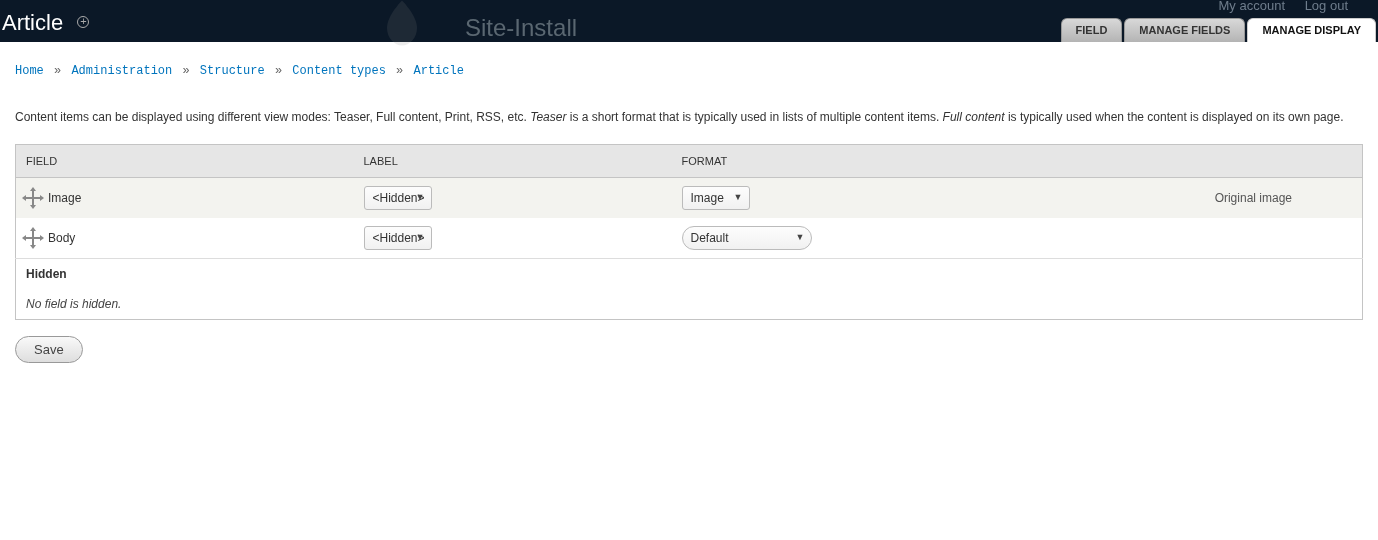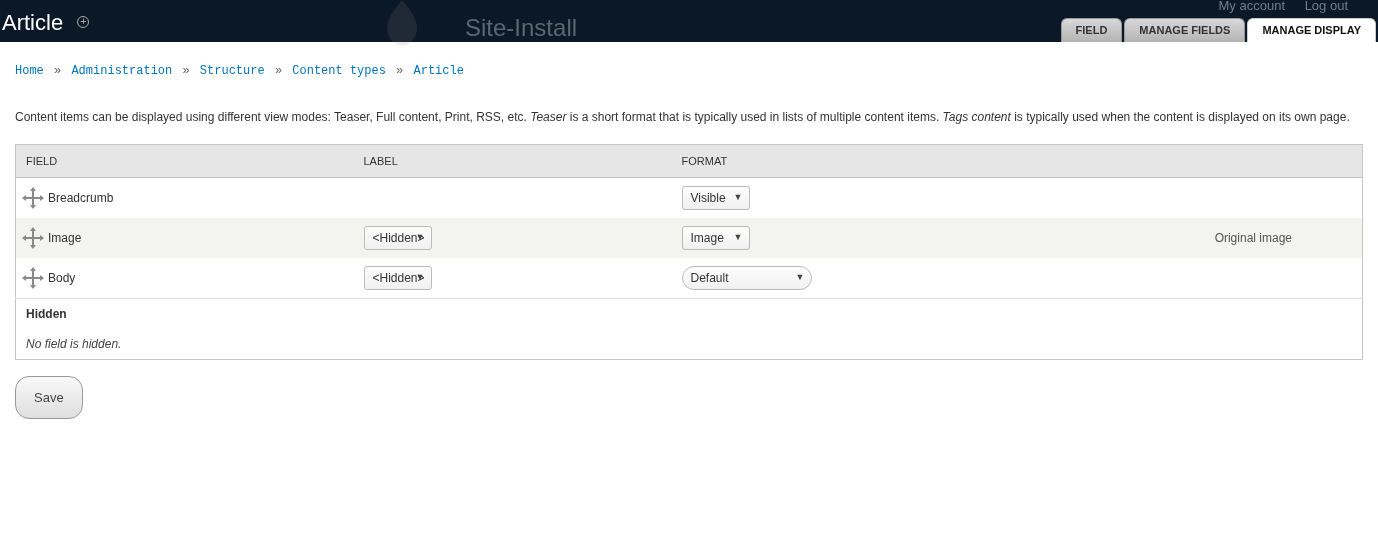--- a/index.html
+++ b/index.html
@@ -205,21 +205,21 @@
     display: inline-block;
     width: 0; height: 0;
     border-top: 5px solid transparent;
     border-bottom: 5px solid transparent;
     border-left: 6px solid #555;
     margin-right: 4px;
     vertical-align: middle;
   }
   .save-btn {
     margin-top: 16px;
-    padding: 13px 18px;
+    padding: 5px 18px;
     border: 1px solid #999;
     border-radius: 14px;
     background: linear-gradient(#f9f9f9, #dedede);
     color: #444;
     font-size: 13px;
     cursor: pointer;
   }
 </style>
 </head>
 <body>
@@ -253,39 +253,33 @@
     <span class="sep">»</span>
     <a>Structure</a>
     <span class="sep">»</span>
     <a>Content types</a>
     <span class="sep">»</span>
     <a>Article</a>
   </div>
 
   <div class="intro">
     <p>
-      <span>Content items can be displayed using different view modes: Teaser, Full content, Print, RSS, etc. </span><em>Teaser</em><span> is a short format that is typically used in lists of multiple content items. </span><em>Tags content</em><span> is typically used when the content is displayed on its own page.</span>
+      <span>Content items can be displayed using different view modes: Teaser, Full content, Print, RSS, etc. </span><em>Teaser</em><span> is a short format that is typically used in lists of multiple content items. </span><em>Full content</em><span> is typically used when the content is displayed on its own page.</span>
     </p>
   </div>
 
   <table class="fields">
     <thead>
       <tr>
         <th class="col-field">FIELD</th>
         <th class="col-label">LABEL</th>
         <th class="col-format" colspan="2">FORMAT</th>
       </tr>
     </thead>
     <tbody>
-      <tr class="odd">
-        <td><span class="drag"><span class="arr-l"></span><span class="arr-r"></span><span class="arr-t"></span><span class="arr-b"></span></span><span>Breadcrumb</span></td>
-        <td></td>
-        <td><span class="sel w1">Visible</span></td>
-        <td class="settings-cell"></td>
-      </tr>
       <tr class="even">
         <td><span class="drag"><span class="arr-l"></span><span class="arr-r"></span><span class="arr-t"></span><span class="arr-b"></span></span><span>Image</span></td>
         <td><span class="sel w2">&lt;Hidden&gt;</span></td>
         <td><span class="sel w2">Image</span></td>
         <td class="settings-cell"><span>Original image</span></td>
       </tr>
       <tr class="odd">
         <td><span class="drag"><span class="arr-l"></span><span class="arr-r"></span><span class="arr-t"></span><span class="arr-b"></span></span><span>Body</span></td>
         <td><span class="sel w2">&lt;Hidden&gt;</span></td>
         <td><span class="sel w3">Default</span></td>

